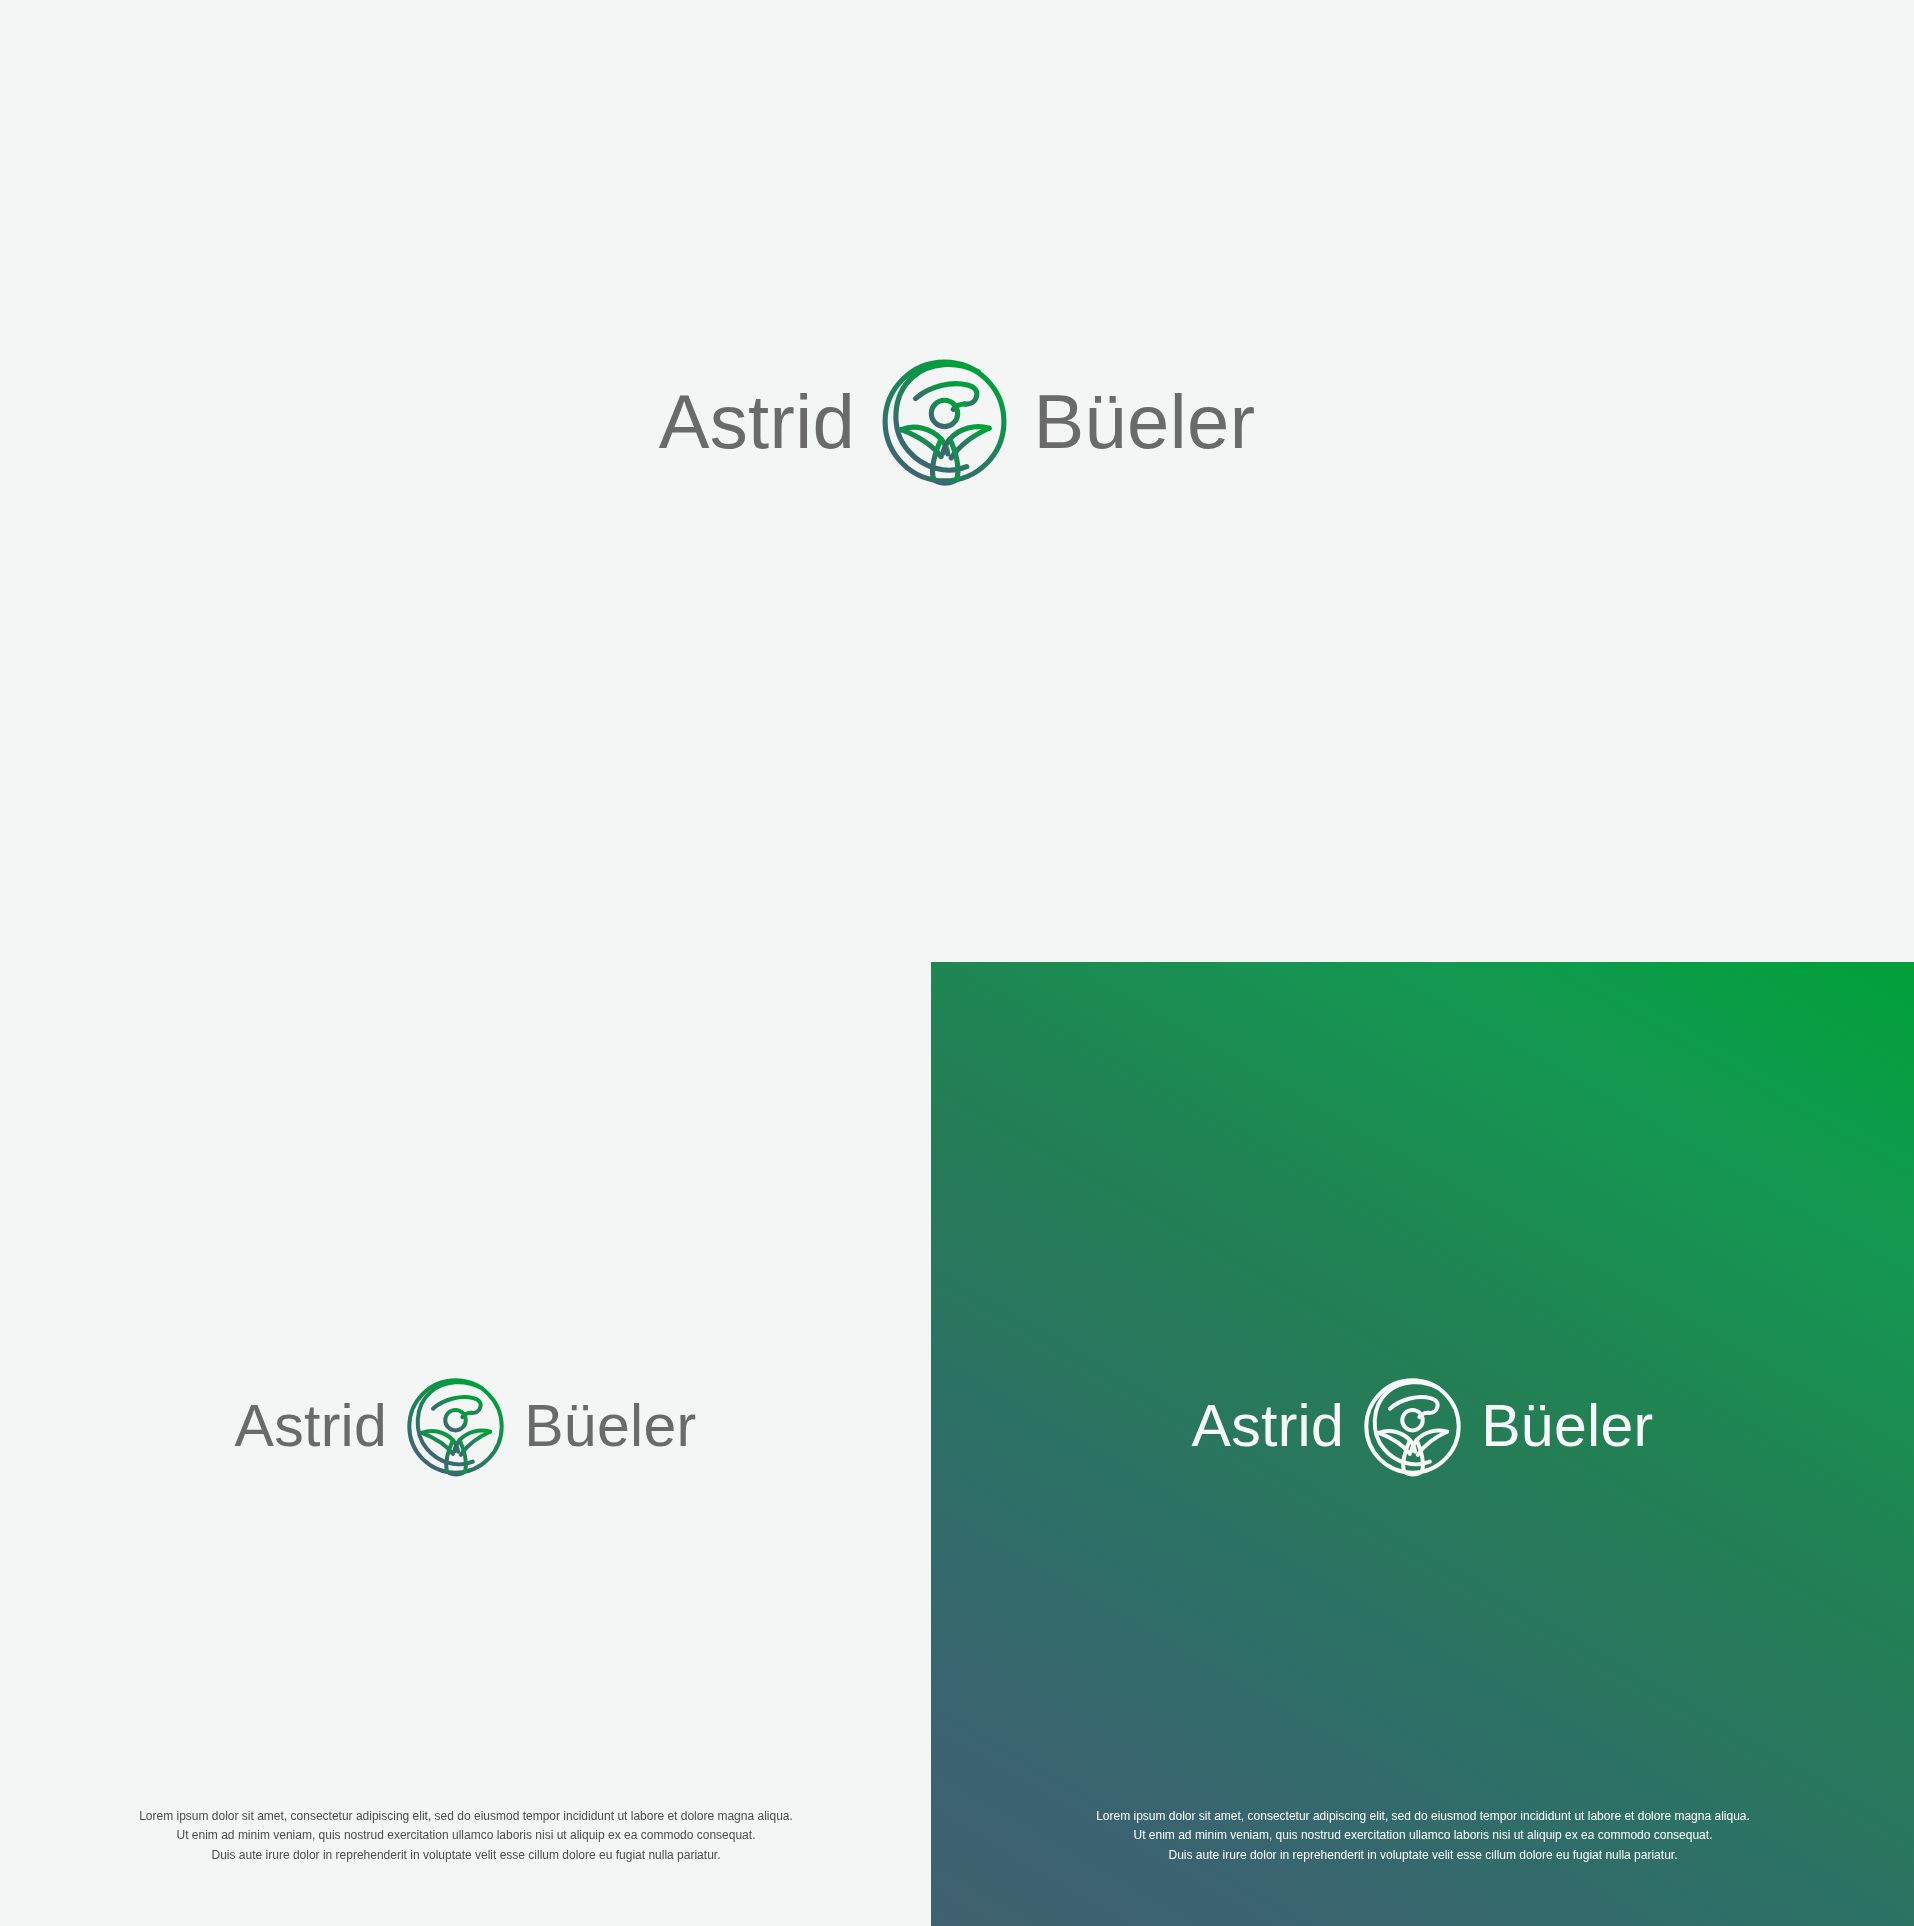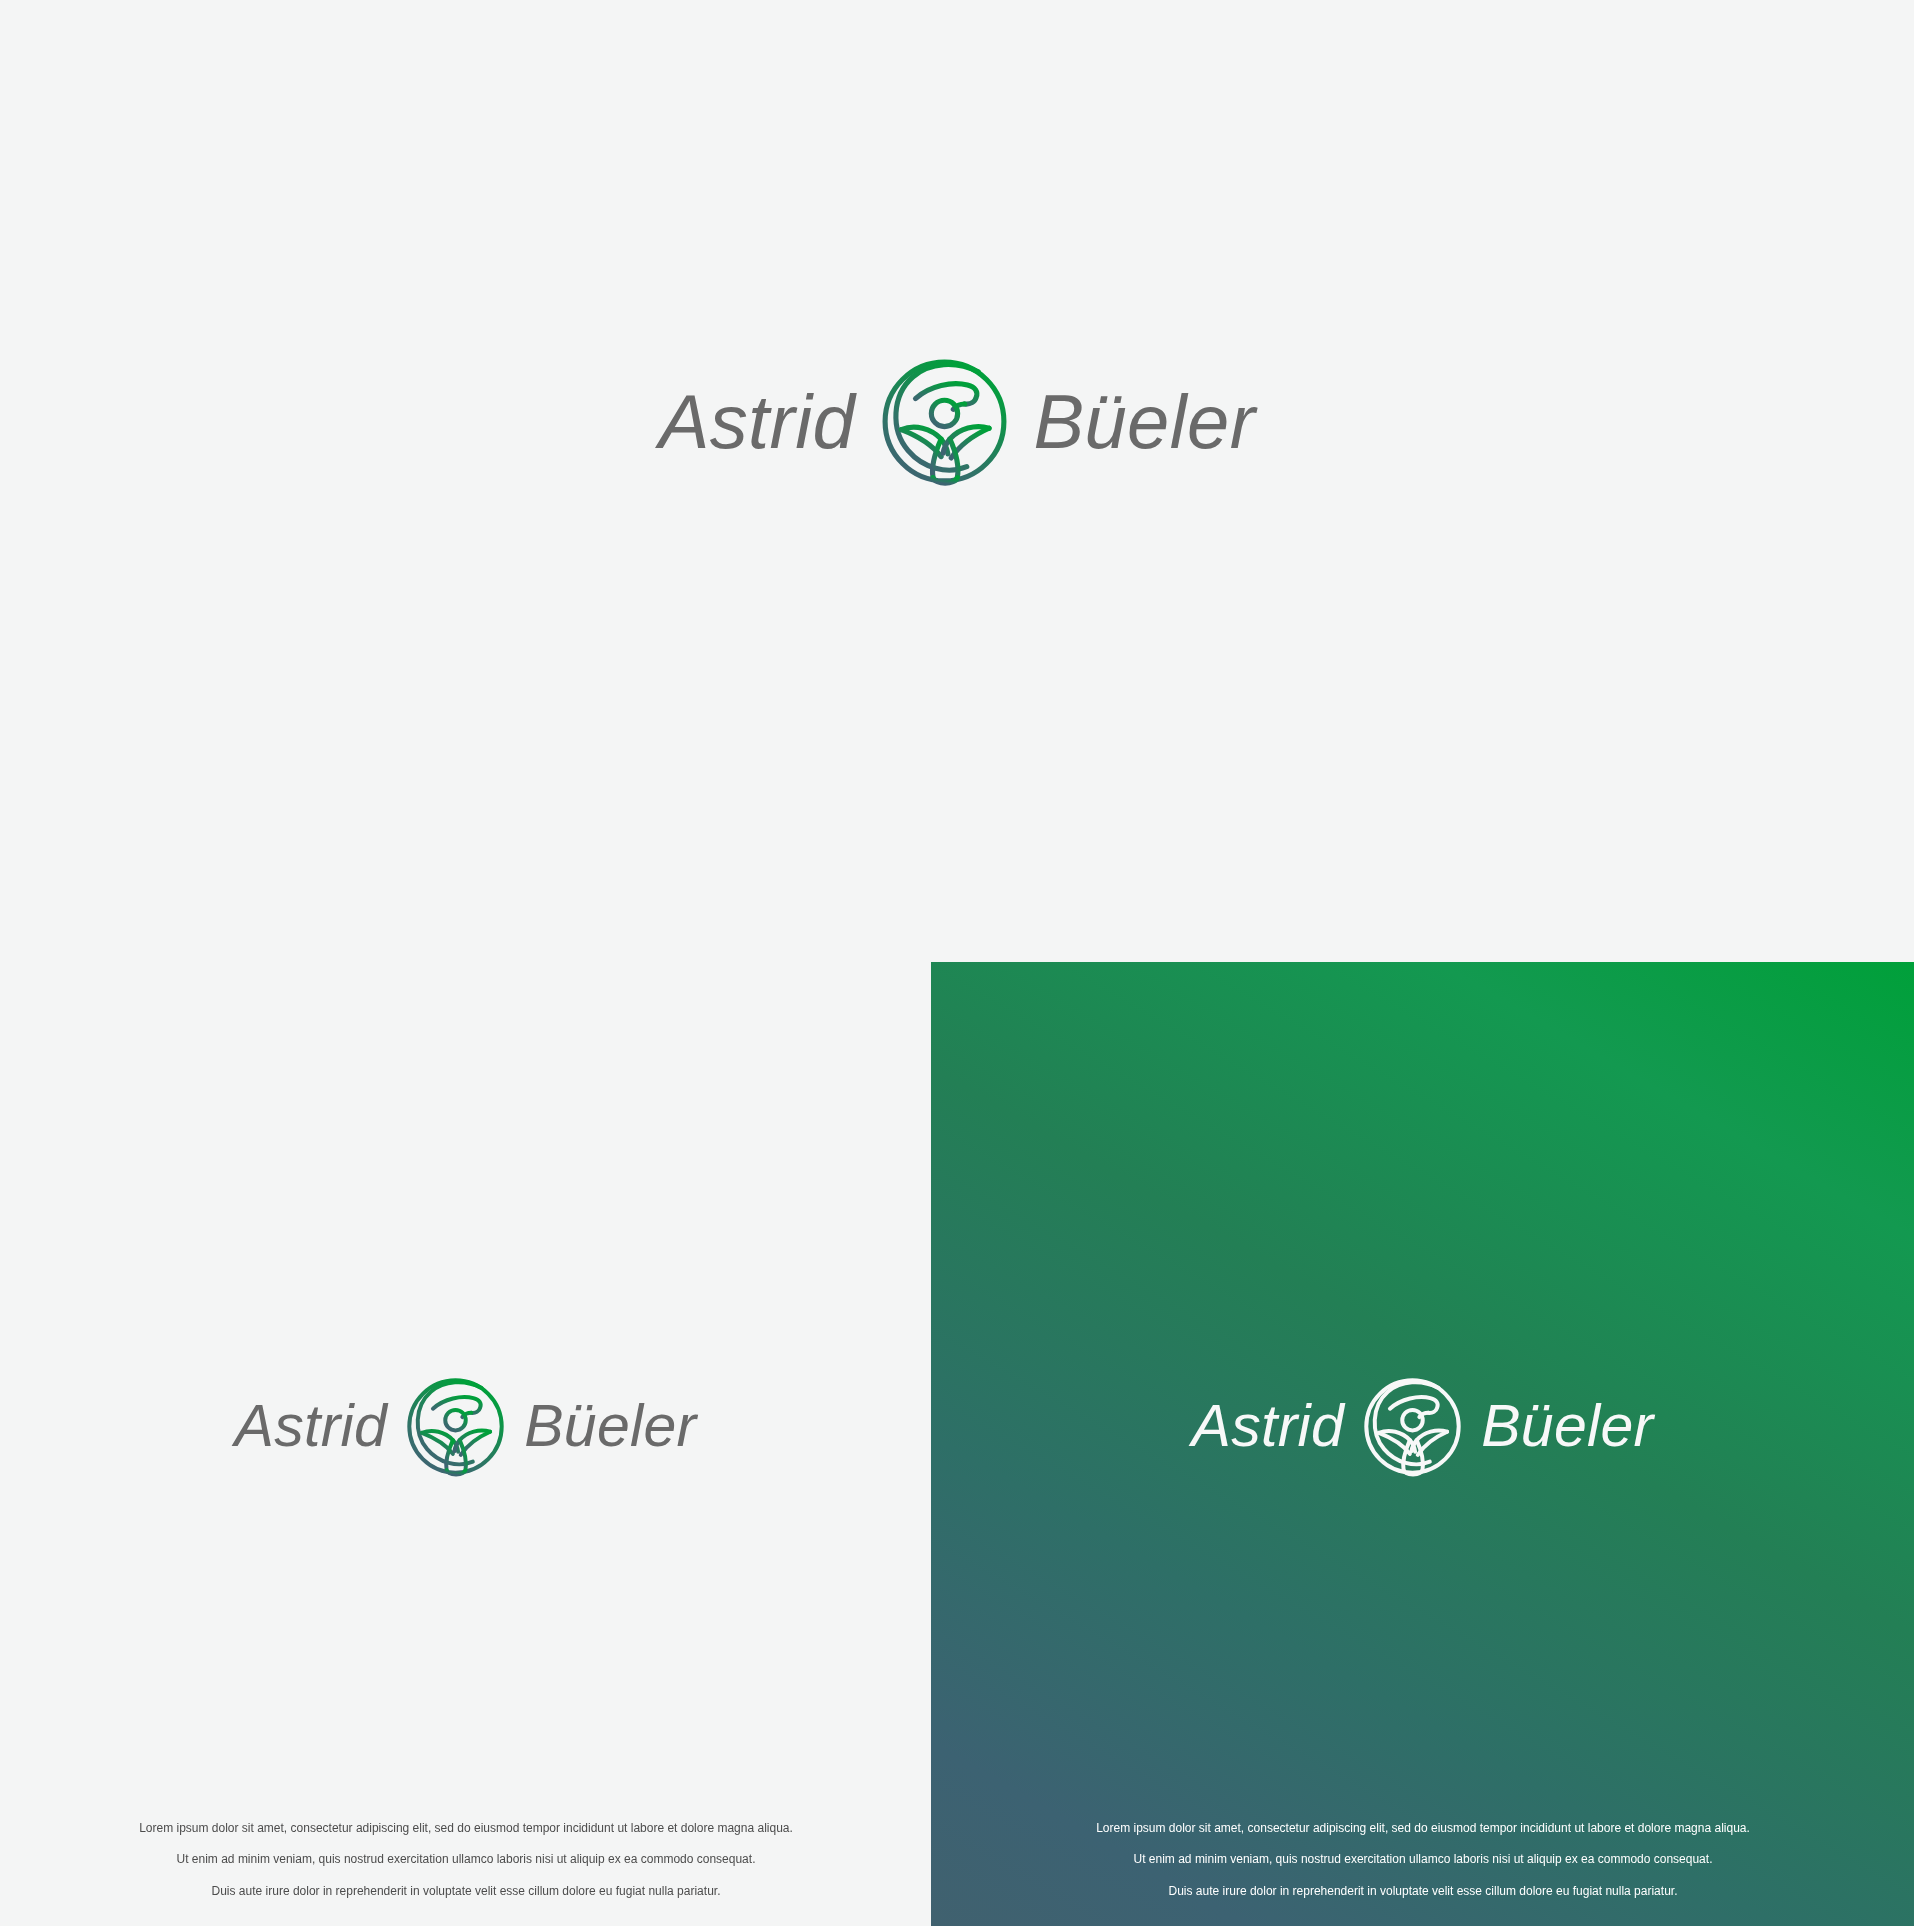--- a/index.html
+++ b/index.html
@@ -37,21 +37,20 @@
     align-items: center;
     justify-content: center;
     white-space: nowrap;
   }
   .word {
     color: #6a6a6a;
     font-weight: 300;
     letter-spacing: 0.005em;
     line-height: 1;
     font-family: "Liberation Sans", sans-serif;
-    font-style: italic;
   }
   .lockup.on-dark .word { color: #f7f8f8; }
 
   .mark { display: block; flex: none; }
 
   
   #lockup-hero {
     left: 0;
     top: 358px;
     width: 1914px;
@@ -88,21 +87,21 @@
 
   
   .lorem {
     position: absolute;
     text-align: center;
     font-size: 12px;
     line-height: 1.62;
     font-weight: 400;
     font-family: "Liberation Sans", sans-serif;
   }
-  .lorem p { margin: 12px; }
+  .lorem p { margin: 0; }
   #lorem-light {
     left: 23px;
     top: 1807px;
     width: 886px;
     color: #4c4c4c;
   }
   #lorem-dark {
     left: 955px;
     top: 1807px;
     width: 936px;

